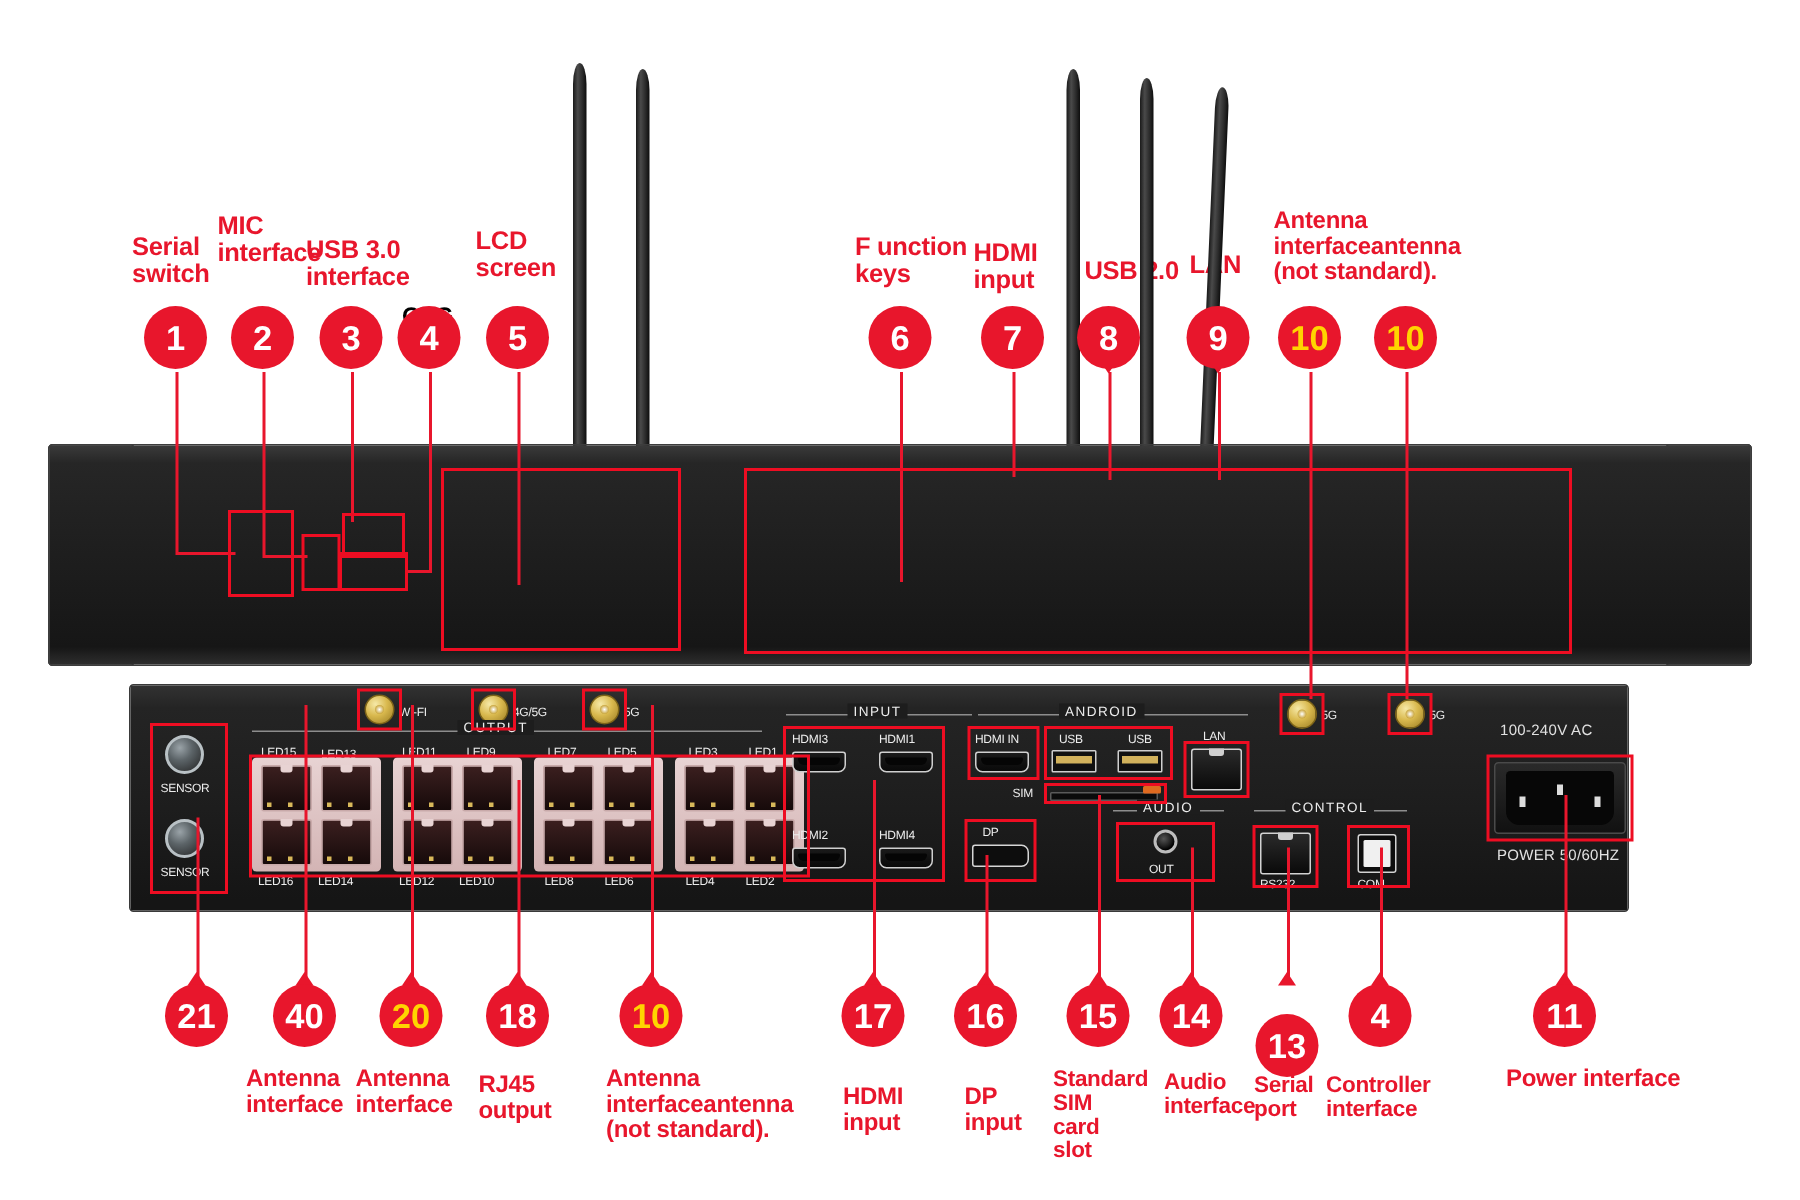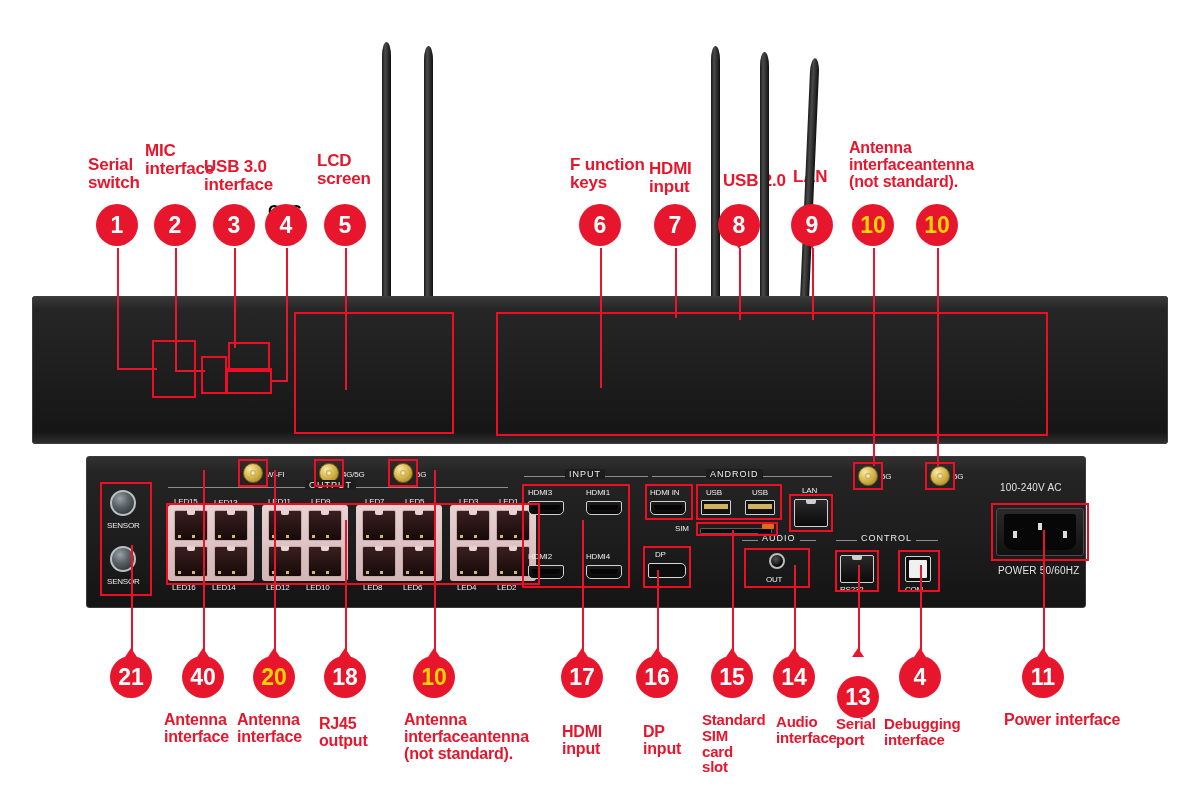--- a/index.html
+++ b/index.html
@@ -692,17 +692,17 @@
   <div class="callout-text" style="left:643px;top:724px;font-size:16px;">DP
 input</div>
   <div class="callout-text" style="left:702px;top:712px;font-size:15px;">Standard
 SIM
 card
 slot</div>
   <div class="callout-text" style="left:776px;top:714px;font-size:15px;">Audio
 interface</div>
   <div class="callout-text" style="left:836px;top:716px;font-size:15px;">Serial
 port</div>
-  <div class="callout-text" style="left:884px;top:716px;font-size:15px;">Debugging
+  <div class="callout-text" style="left:884px;top:716px;font-size:15px;">Controller
 interface</div>
   <div class="callout-text" style="left:1004px;top:712px;font-size:16px;">Power interface</div>
 
 </div>
 
 </body></html>

